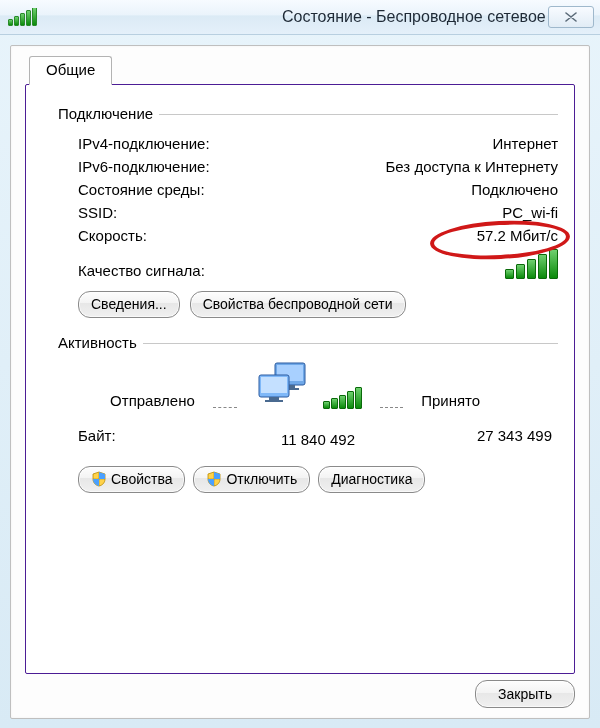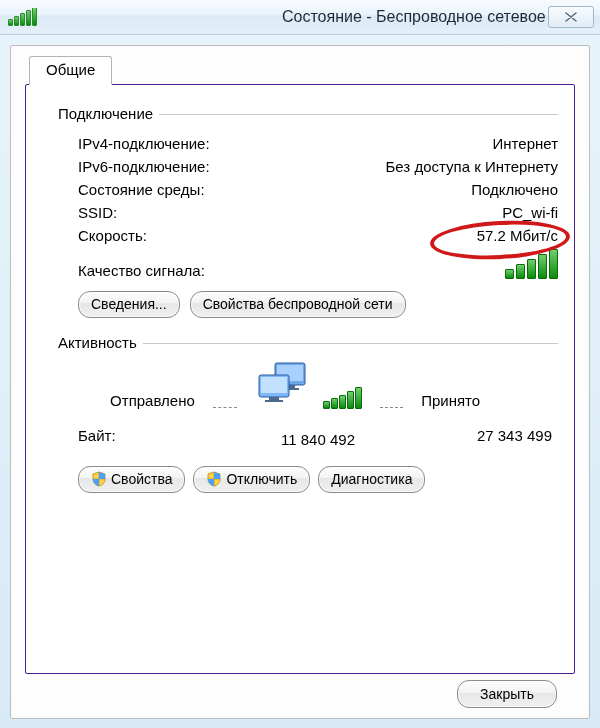--- a/index.html
+++ b/index.html
@@ -174,21 +174,21 @@
   .bytes-row {
     display: flex;
     align-items: center;
     padding: 6px 0 0 20px;
   }
   .bytes-row .lab { flex: 0 0 80px; }
   .bytes-row .c1 { flex: 1; text-align: right; margin-top: 8px; }
   .bytes-row .c2 { flex: 1; text-align: right; padding-right: 6px; }
   .footer {
     position: absolute;
-    right: 32px;
+    right: 14px;
     bottom: 10px;
   }
   .footer .btn { padding: 5px 22px; }
   
   .sigbars {
     display: inline-flex;
     align-items: flex-end;
     gap: 2px;
     height: 28px;
   }

